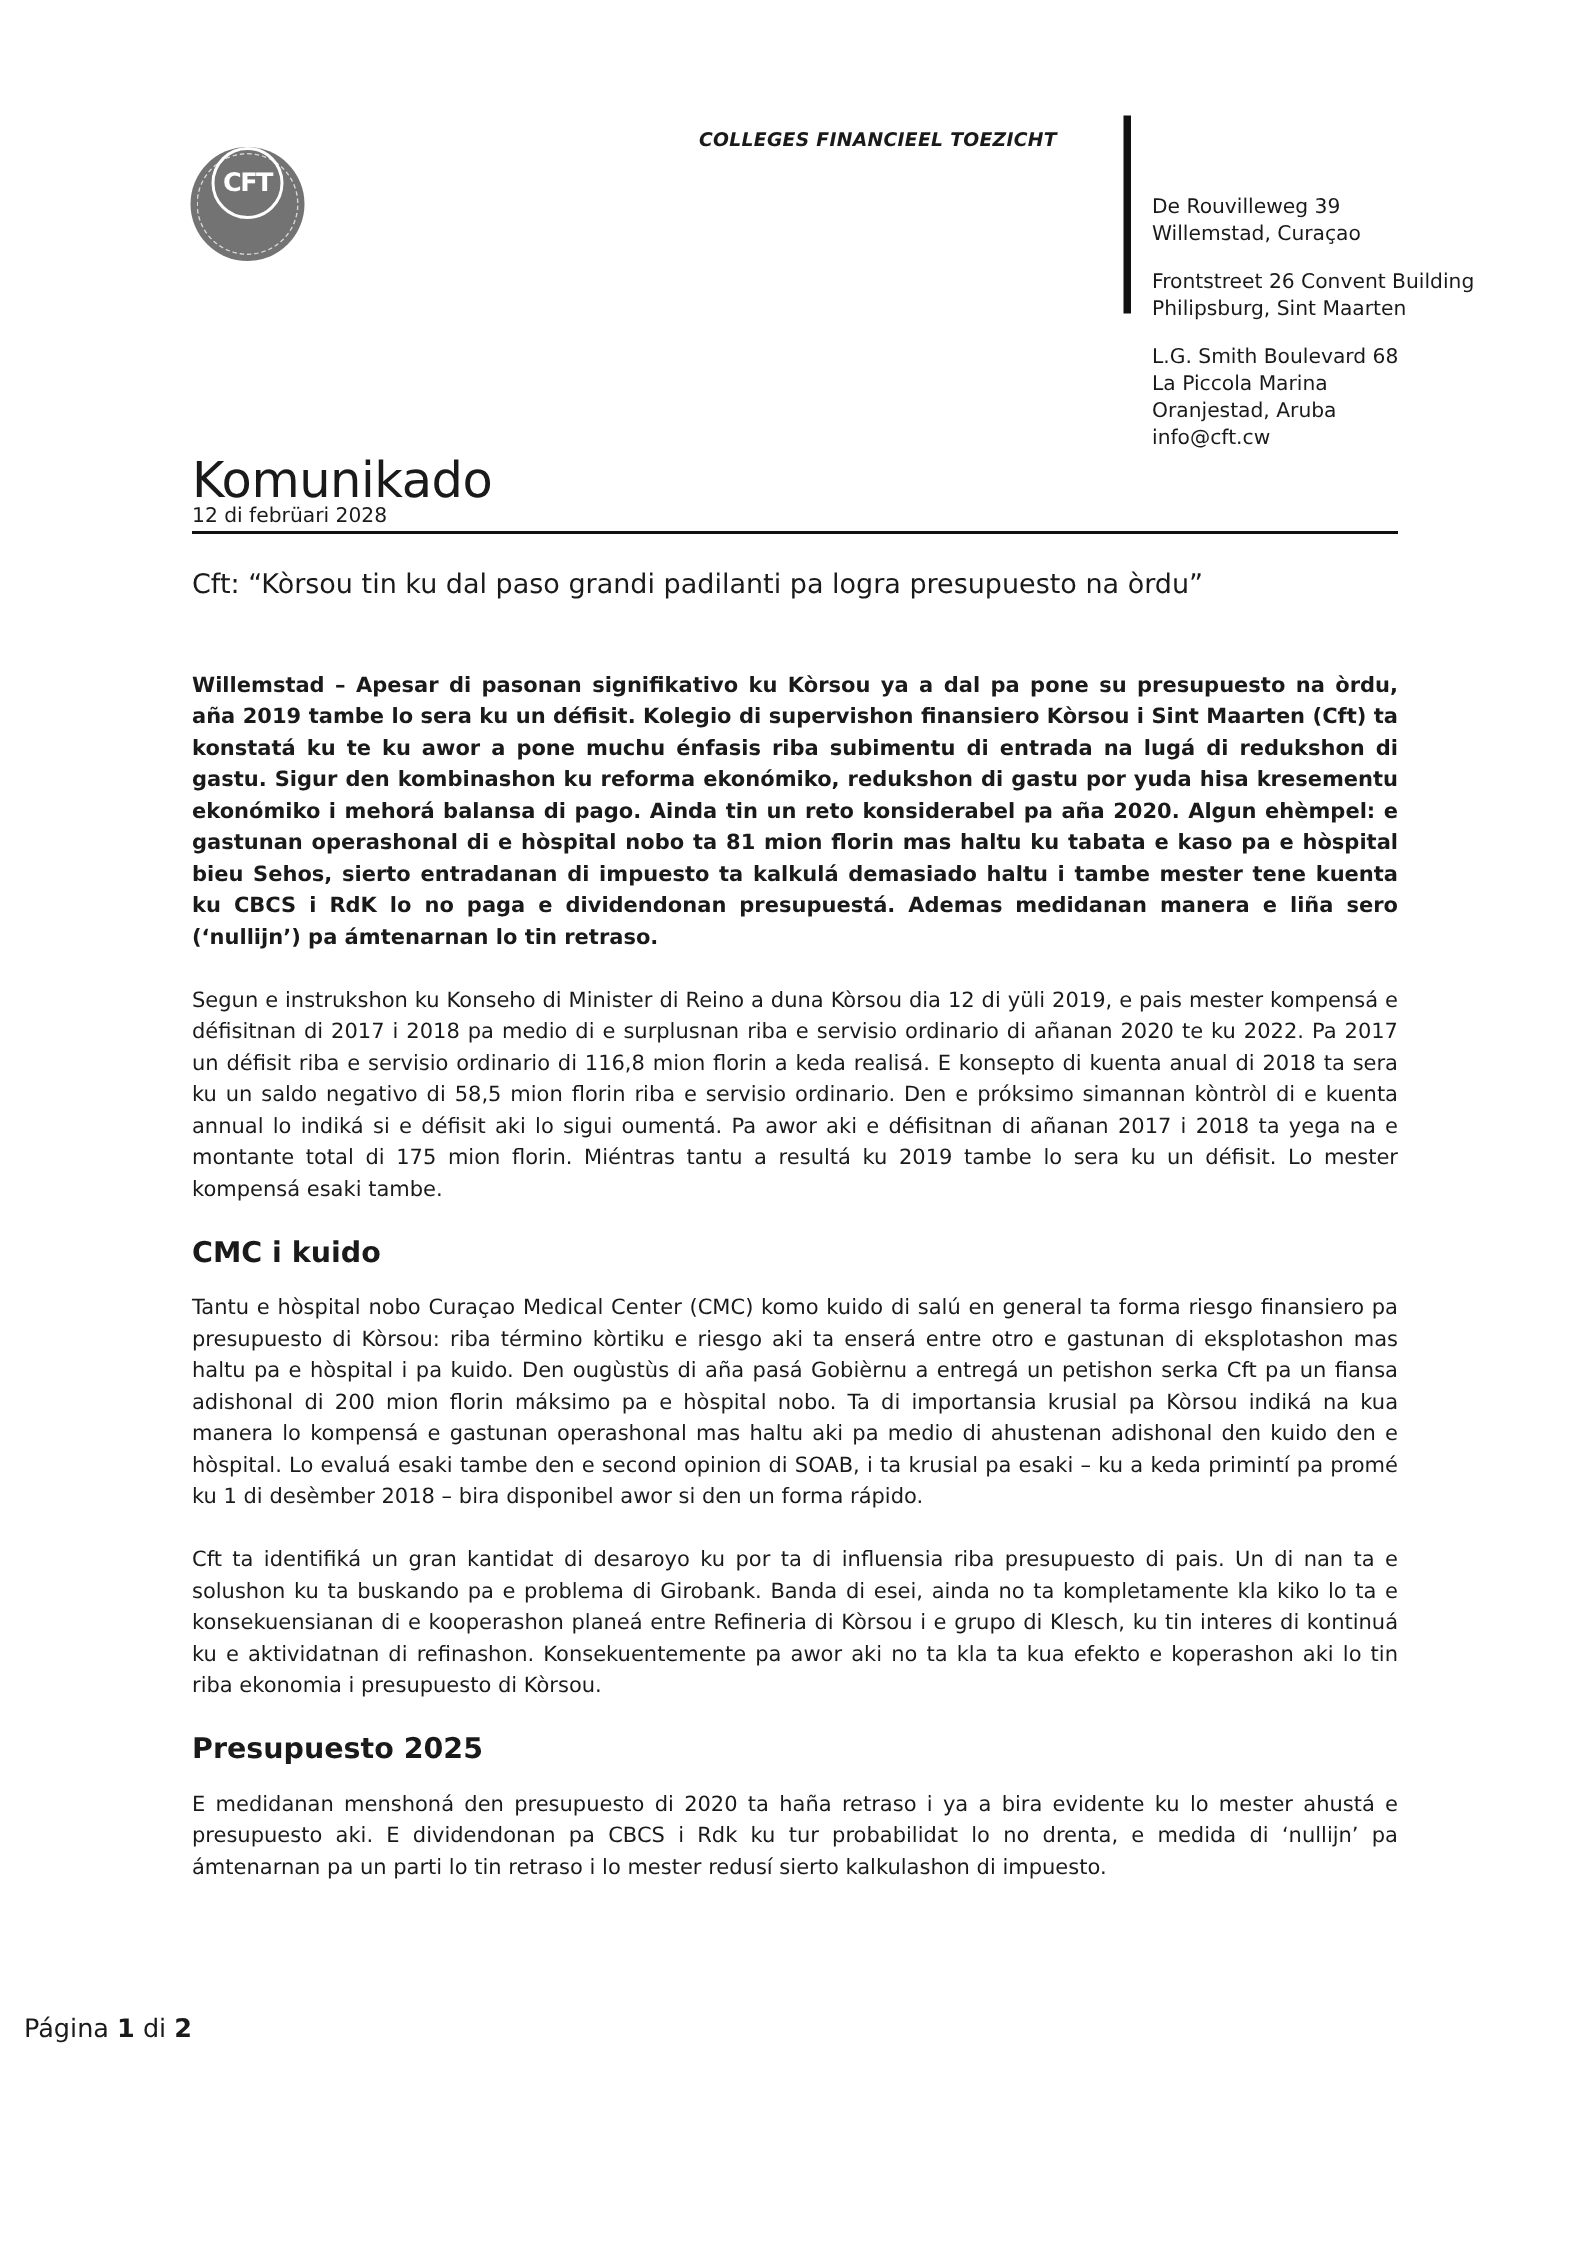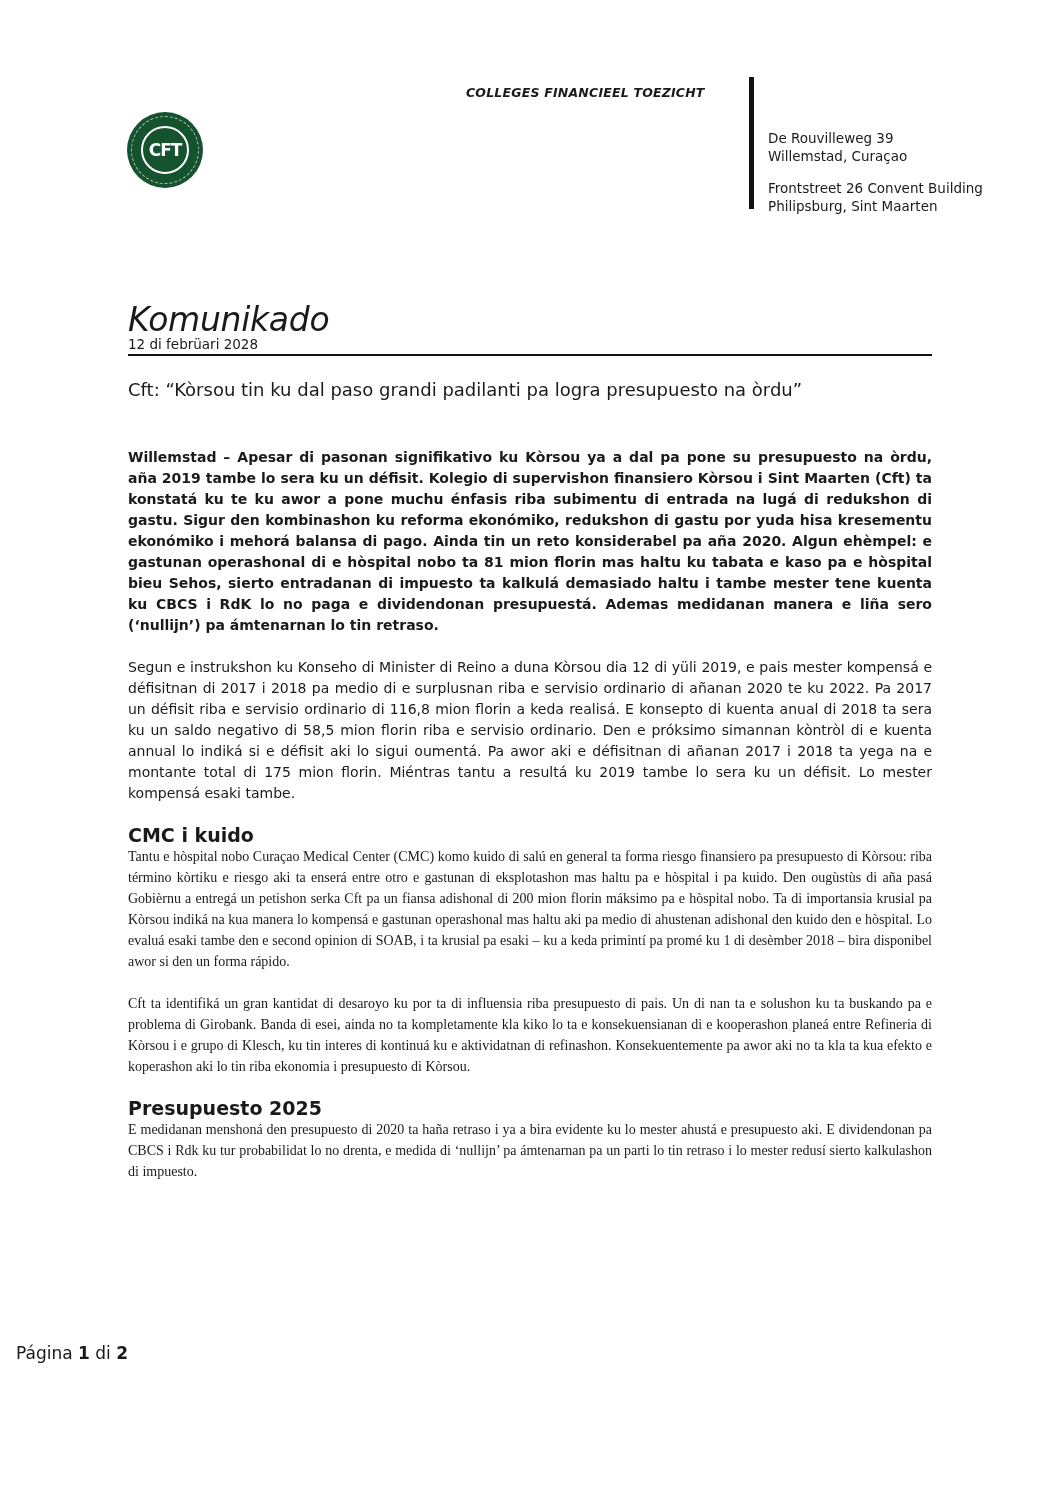--- a/index.html
+++ b/index.html
@@ -1,23 +1,23 @@
 <!DOCTYPE html>
 <html><head>
 <meta charset="utf-8">
 <style>
   html, body { margin: 0; padding: 0; background: #ffffff; }
   body {
     width: 1058px; height: 1497px; position: relative; overflow: hidden;
     font-family: "DejaVu Sans", sans-serif; color: #1a1a1a;
   }
   .logo {
-    position: absolute; left: 127px; top: 112px; width: 76px; height: 76px;
-    border-radius: 50%; background: #14532d;
-    display: flex; align-items: center; justify-content: center;
+    position: absolute; left: 127px; top: 98px; width: 76px; height: 76px;
+    border-radius: 50%; background: #737373;
+    display: flex; align-items: flex-start; justify-content: center;
   }
   .logo-inner {
     width: 44px; height: 44px; border-radius: 50%;
     border: 2px solid #ffffff; display: flex; align-items: center; justify-content: center;
     color: #ffffff; font-weight: bold; font-size: 17px; letter-spacing: -1px;
     font-family: "DejaVu Sans", sans-serif;
   }
   .logo-ring {
     position: absolute; inset: 4px; border-radius: 50%;
     border: 1px dashed rgba(255,255,255,0.7);
@@ -28,40 +28,40 @@
   }
   .vbar {
     position: absolute; left: 749px; top: 77px; width: 5px; height: 132px; background: #111;
   }
   .addresses {
     position: absolute; left: 768px; top: 85px; font-size: 13.5px; line-height: 18px; margin-top: 44px;
   }
   .addresses .block { margin-bottom: 14px; }
   .title {
     position: absolute; left: 128px; top: 300px;
-    font-size: 33px; font-weight: normal; letter-spacing: -0.3px; font-style: italic;
+    font-size: 33px; font-weight: normal; letter-spacing: -0.3px;
   }
   .date {
     position: absolute; left: 128px; top: 336px; font-size: 13.5px;
   }
   .rule {
     position: absolute; left: 128px; top: 354px; width: 804px; height: 2px; background: #111;
   }
   .headline {
     position: absolute; left: 128px; top: 376px; width: 804px;
     font-size: 18px; font-weight: normal; line-height: 28px; text-align: justify;
   }
   .content {
     position: absolute; left: 128px; top: 447px; width: 804px;
     font-size: 14px; line-height: 21px; text-align: justify;
   }
   .content p { margin: 0 0 21px 0; }
   .content p.lead { font-weight: bold; }
   .content h3 { margin: 0; font-size: 19px; font-weight: bold; line-height: 21px; }
-  .content p.after-h { margin-top: 0; font-family: Liberation Serif, serif; }
+  .content p.after-h { margin-top: 16px; }
   .footer {
     position: absolute; left: 0; width: 1058px; top: 1343px; 
     font-size: 17px;
     padding-left: 16px;
   }
   .footer b { font-weight: bold; }
 </style>
 </head>
 <body>
 
@@ -74,20 +74,26 @@
 <div class="vbar"></div>
 
 <div class="addresses">
   <div class="block">
     <div>De Rouvilleweg 39</div>
     <div>Willemstad, Curaçao</div>
   </div>
   <div class="block">
     <div>Frontstreet 26 Convent Building</div>
     <div>Philipsburg, Sint Maarten</div>
+  </div>
+  <div class="block">
+    <div>L.G. Smith Boulevard 68</div>
+    <div>La Piccola Marina</div>
+    <div>Oranjestad, Aruba</div>
+    <div>info@cft.cw</div>
   </div>
 </div>
 
 <div class="title">Komunikado</div>
 <div class="date">12 di febrüari 2028</div>
 <div class="rule"></div>
 
 <div class="headline">Cft: “Kòrsou tin ku dal paso grandi padilanti pa logra presupuesto na òrdu”</div>
 
 <div class="content">

